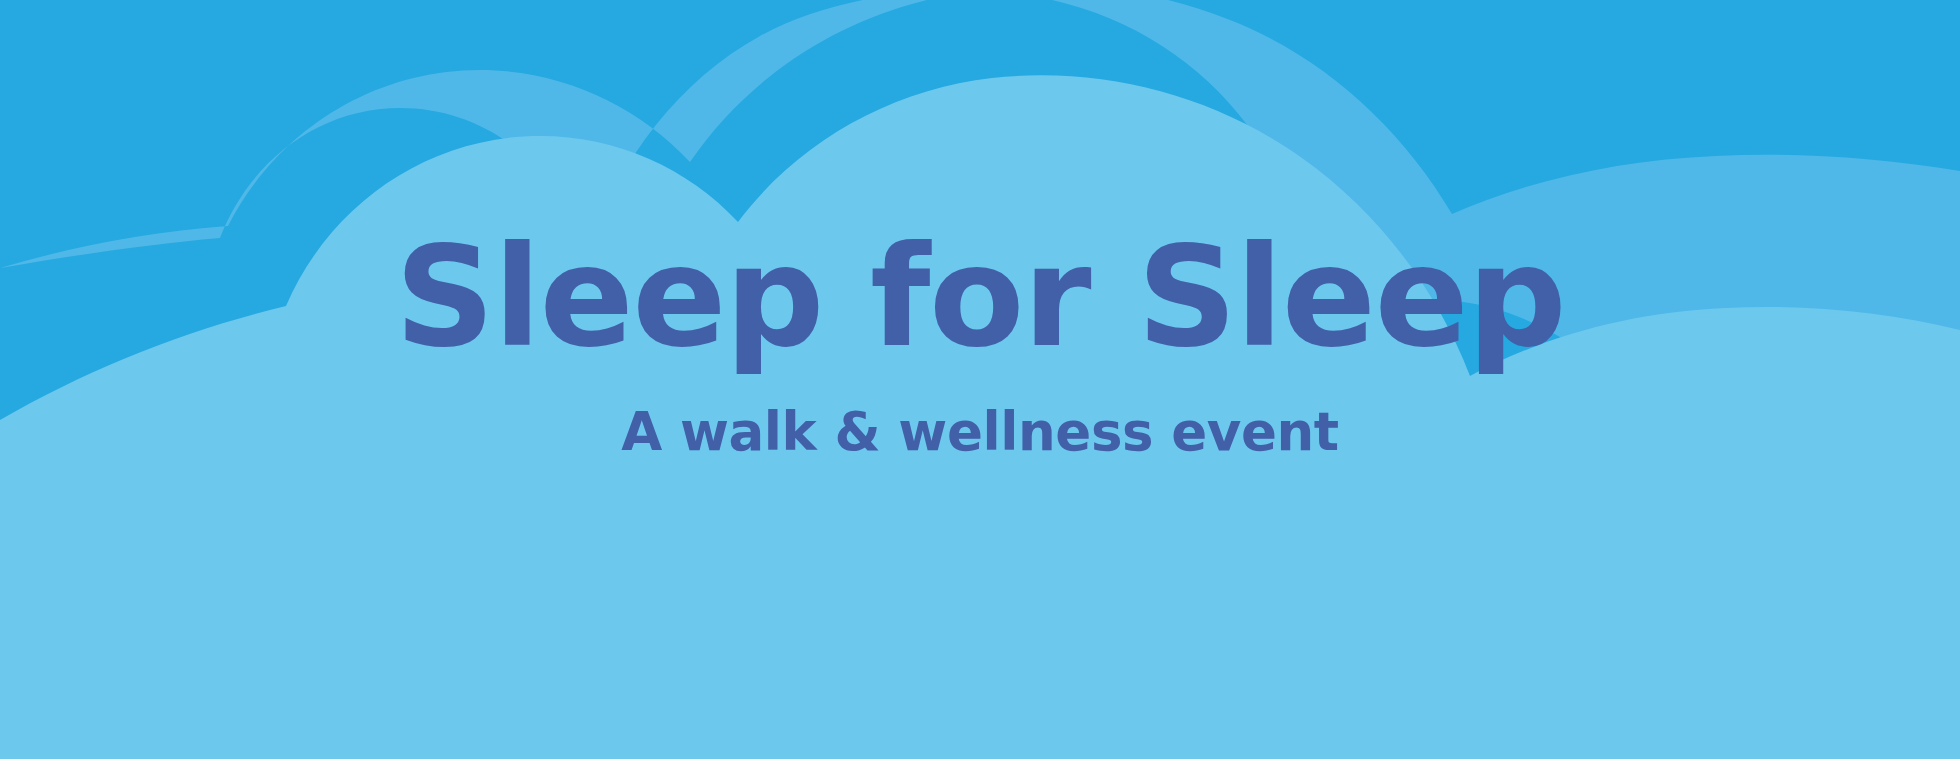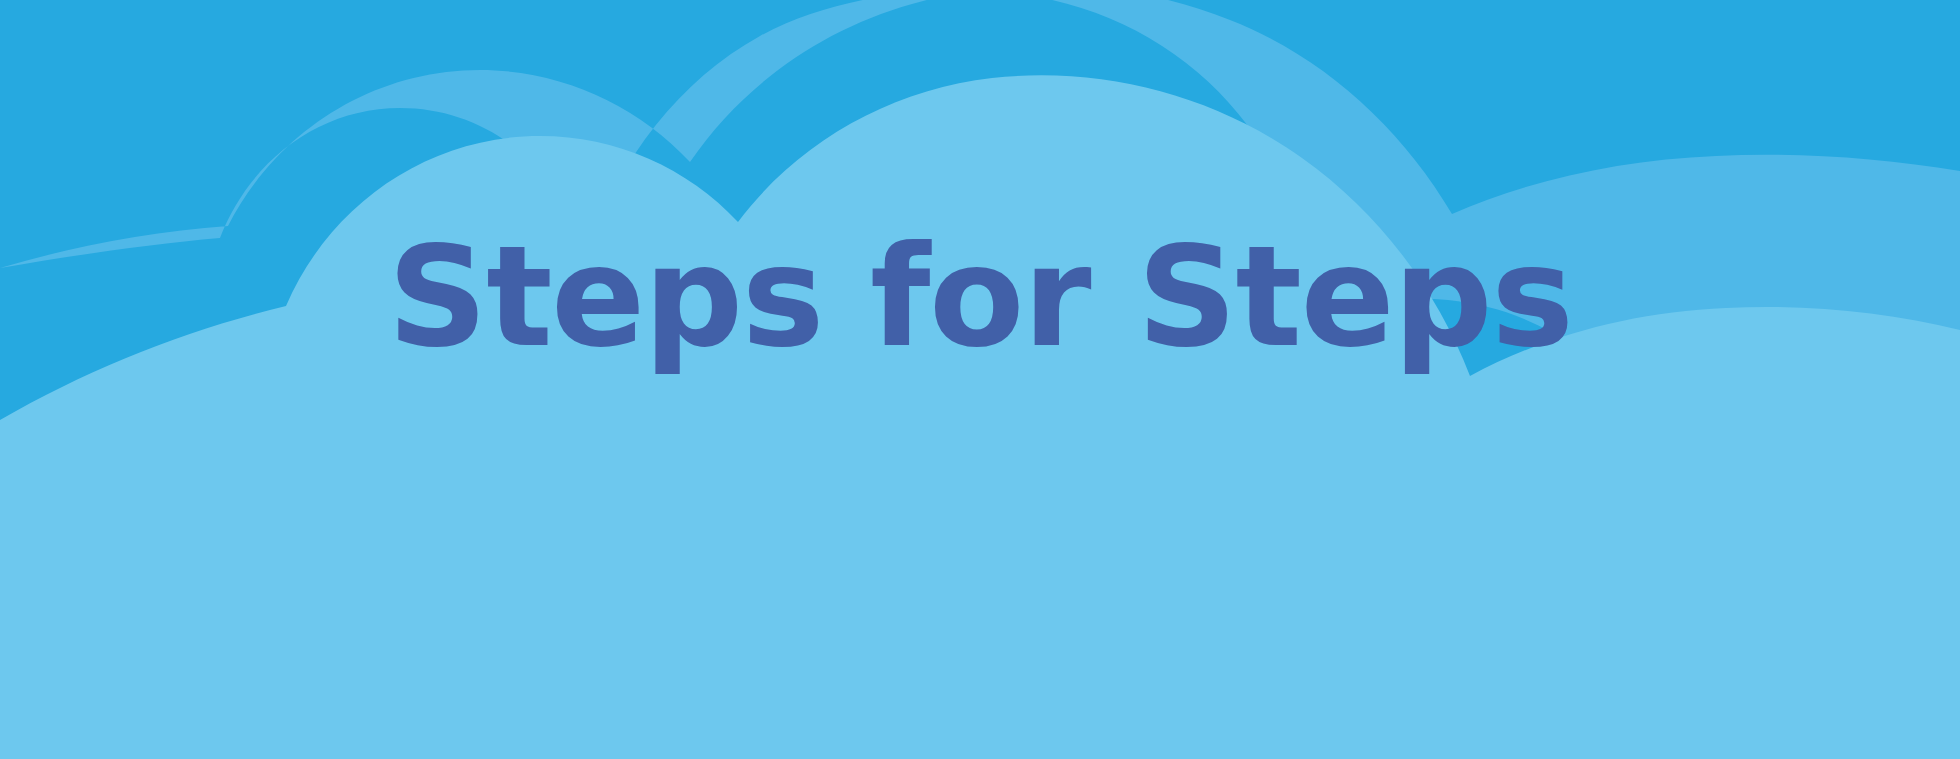--- a/index.html
+++ b/index.html
@@ -100,16 +100,17 @@
              C 1436,288 1378,212 1302,158
              C 1212,94 1100,66 992,78
              C 890,90 798,142 738,222
              C 688,168 616,136 540,136
              C 428,136 330,204 286,306
              C 186,330 90,368 0,420
              Z"></path>
   </svg>
 
   <div id="text-stack">
-    <h1 id="banner-title">Steps for Steps</h1>
+    <h1 id="banner-title">Sleep for Sleep</h1>
+    <p id="banner-subtitle">A walk &amp; wellness event</p>
   </div>
 
 </div>
 
 </body></html>

